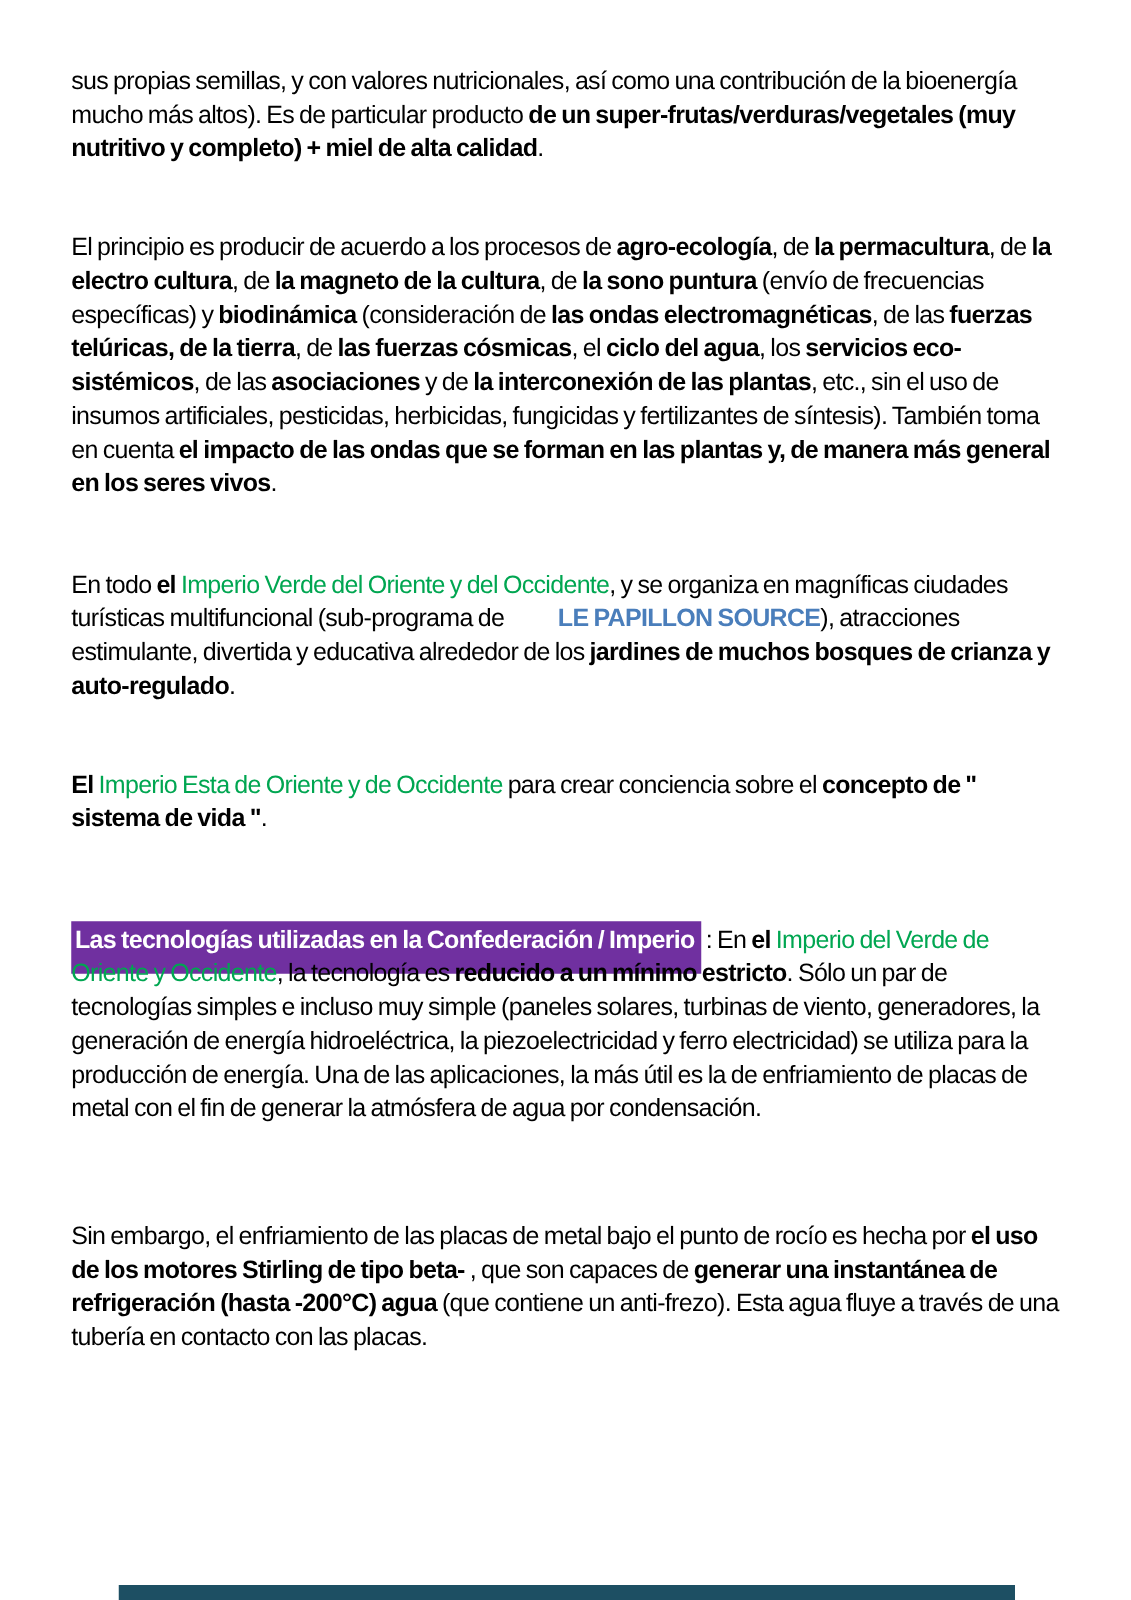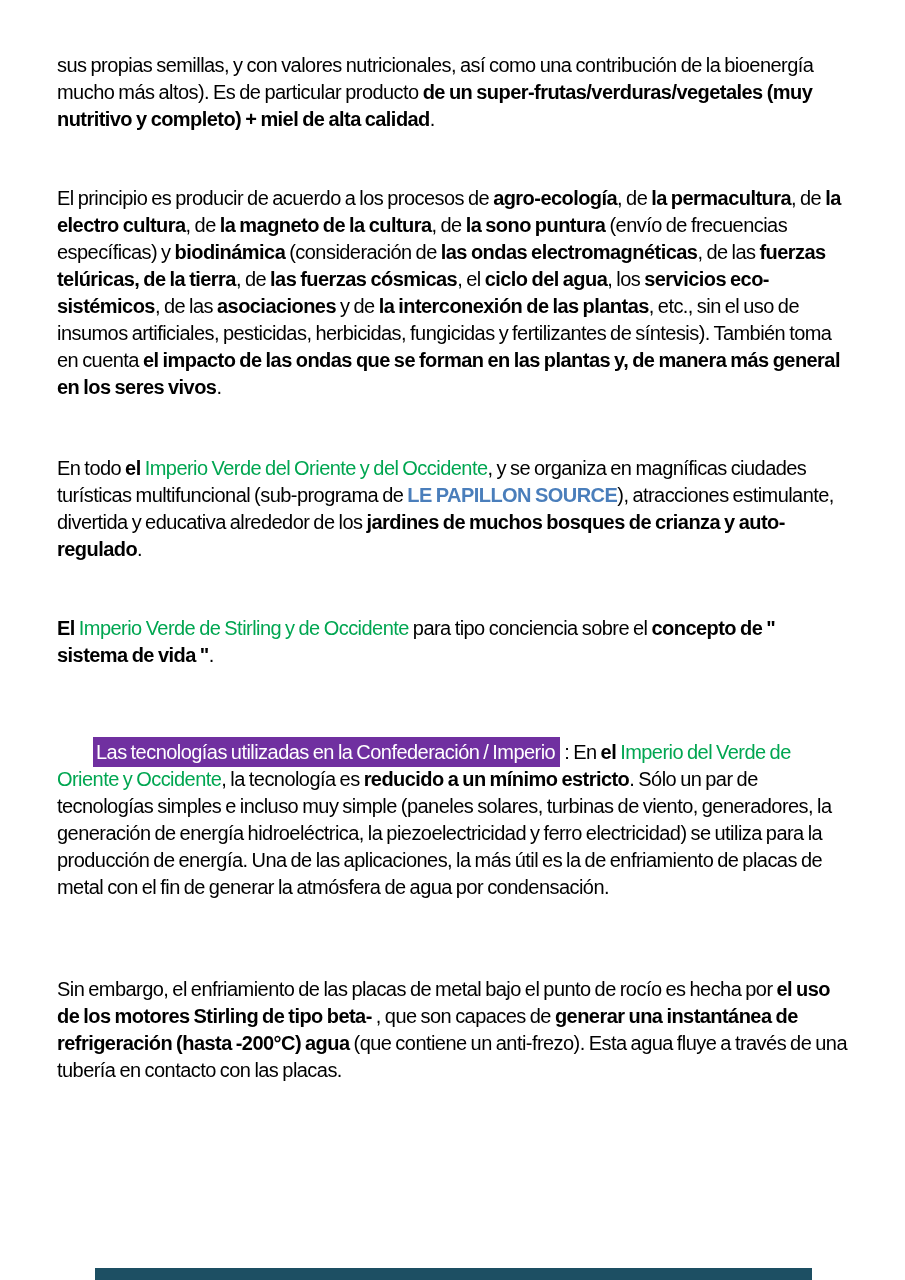--- a/index.html
+++ b/index.html
@@ -27,45 +27,44 @@
     color: #000000;
   }
   .para-1 { margin-bottom: 52px; }
   .para-2 { margin-bottom: 54px; margin-top: 36px; }
   .para-3 { margin-bottom: 52px; }
   .para-4 { margin-bottom: 70px; }
   .para-5 { margin-bottom: 75px; }
   .run.regular { font-weight: 400; }
   .run.bold { font-weight: 700; }
   .run.green { font-weight: 400; color: var(--green-color, #00A651); }
-  .run.blue { font-weight: 700; color: var(--blue-color, #4A7EBB); }
+  .run.blue { font-weight: 700; color: var(--blue-color, #4A7EBB); margin-left: 39px; }
   .run.highlight {
-    font-weight: 400;
+    font-weight: 700;
     color: var(--highlight-text-color, #ffffff);
     background: var(--highlight-color, #7030A0);
-    padding: 4px 5px 4px 3px;
+    padding: 4px 5px 16px 3px;
     -webkit-box-decoration-break: clone;
     box-decoration-break: clone;
-    margin-left: 36px;
   }
   .image-strip {
     position: absolute;
     left: 95px;
     top: 1268px;
     width: 717px;
     height: 12px;
     background: var(--strip-color, #1d4f63);
   }
 </style>
 </head>
 <body>
 
 <div class="page">
   <div class="content">
       <p class="para para-1"><span class="run regular">sus propias semillas, y con valores nutricionales, así como una contribución de la bioenergía mucho más altos). Es de particular producto </span><span class="run bold">de un super-frutas/verduras/vegetales (muy nutritivo y completo) + miel de alta calidad</span><span class="run regular">.</span></p>
       <p class="para para-2"><span class="run regular">El principio es producir de acuerdo a los procesos de </span><span class="run bold">agro-ecología</span><span class="run regular">, de </span><span class="run bold">la permacultura</span><span class="run regular">, de </span><span class="run bold">la electro cultura</span><span class="run regular">, de </span><span class="run bold">la magneto de la cultura</span><span class="run regular">, de </span><span class="run bold">la sono puntura</span><span class="run regular"> (envío de frecuencias específicas) y </span><span class="run bold">biodinámica</span><span class="run regular"> (consideración de </span><span class="run bold">las ondas electromagnéticas</span><span class="run regular">, de las </span><span class="run bold">fuerzas telúricas, de la tierra</span><span class="run regular">, de </span><span class="run bold">las fuerzas cósmicas</span><span class="run regular">, el </span><span class="run bold">ciclo del agua</span><span class="run regular">, los </span><span class="run bold">servicios eco-sistémicos</span><span class="run regular">, de las </span><span class="run bold">asociaciones</span><span class="run regular"> y de </span><span class="run bold">la interconexión de las plantas</span><span class="run regular">, etc., sin el uso de insumos artificiales, pesticidas, herbicidas, fungicidas y fertilizantes de síntesis). También toma en cuenta </span><span class="run bold">el impacto de las ondas que se forman en las plantas y, de manera más general en los seres vivos</span><span class="run regular">.</span></p>
       <p class="para para-3"><span class="run regular">En todo </span><span class="run bold">el </span><span class="run green">Imperio Verde del Oriente y del Occidente</span><span class="run regular">, y se organiza en magníficas ciudades turísticas multifuncional (sub-programa de </span><span class="run blue">LE PAPILLON SOURCE</span><span class="run regular">), atracciones estimulante, divertida y educativa alrededor de los </span><span class="run bold">jardines de muchos bosques de crianza y auto-regulado</span><span class="run regular">.</span></p>
-      <p class="para para-4"><span class="run bold">El </span><span class="run green">Imperio Verde de Stirling y de Occidente</span><span class="run regular"> para tipo conciencia sobre el </span><span class="run bold">concepto de " sistema de vida "</span><span class="run regular">.</span></p>
+      <p class="para para-4"><span class="run bold">El </span><span class="run green">Imperio Esta de Oriente y de Occidente</span><span class="run regular"> para crear conciencia sobre el </span><span class="run bold">concepto de " sistema de vida "</span><span class="run regular">.</span></p>
       <p class="para para-5"><span class="run highlight">Las tecnologías utilizadas en la Confederación / Imperio</span><span class="run regular"> : En </span><span class="run bold">el </span><span class="run green">Imperio del Verde de Oriente y Occidente</span><span class="run regular">, la tecnología es </span><span class="run bold">reducido a un mínimo estricto</span><span class="run regular">. Sólo un par de tecnologías simples e incluso muy simple (paneles solares, turbinas de viento, generadores, la generación de energía hidroeléctrica, la piezoelectricidad y ferro electricidad) se utiliza para la producción de energía. Una de las aplicaciones, la más útil es la de enfriamiento de placas de metal con el fin de generar la atmósfera de agua por condensación.</span></p>
       <p class="para para-6"><span class="run regular">Sin embargo, el enfriamiento de las placas de metal bajo el punto de rocío es hecha por </span><span class="run bold">el uso de los motores Stirling de tipo beta-</span><span class="run regular"> , que son capaces de </span><span class="run bold">generar una instantánea de refrigeración (hasta -200°C) agua</span><span class="run regular"> (que contiene un anti-frezo). Esta agua fluye a través de una tubería en contacto con las placas.</span></p>
     </div>
   <div class="image-strip"></div>
 </div>
 
 </body></html>

